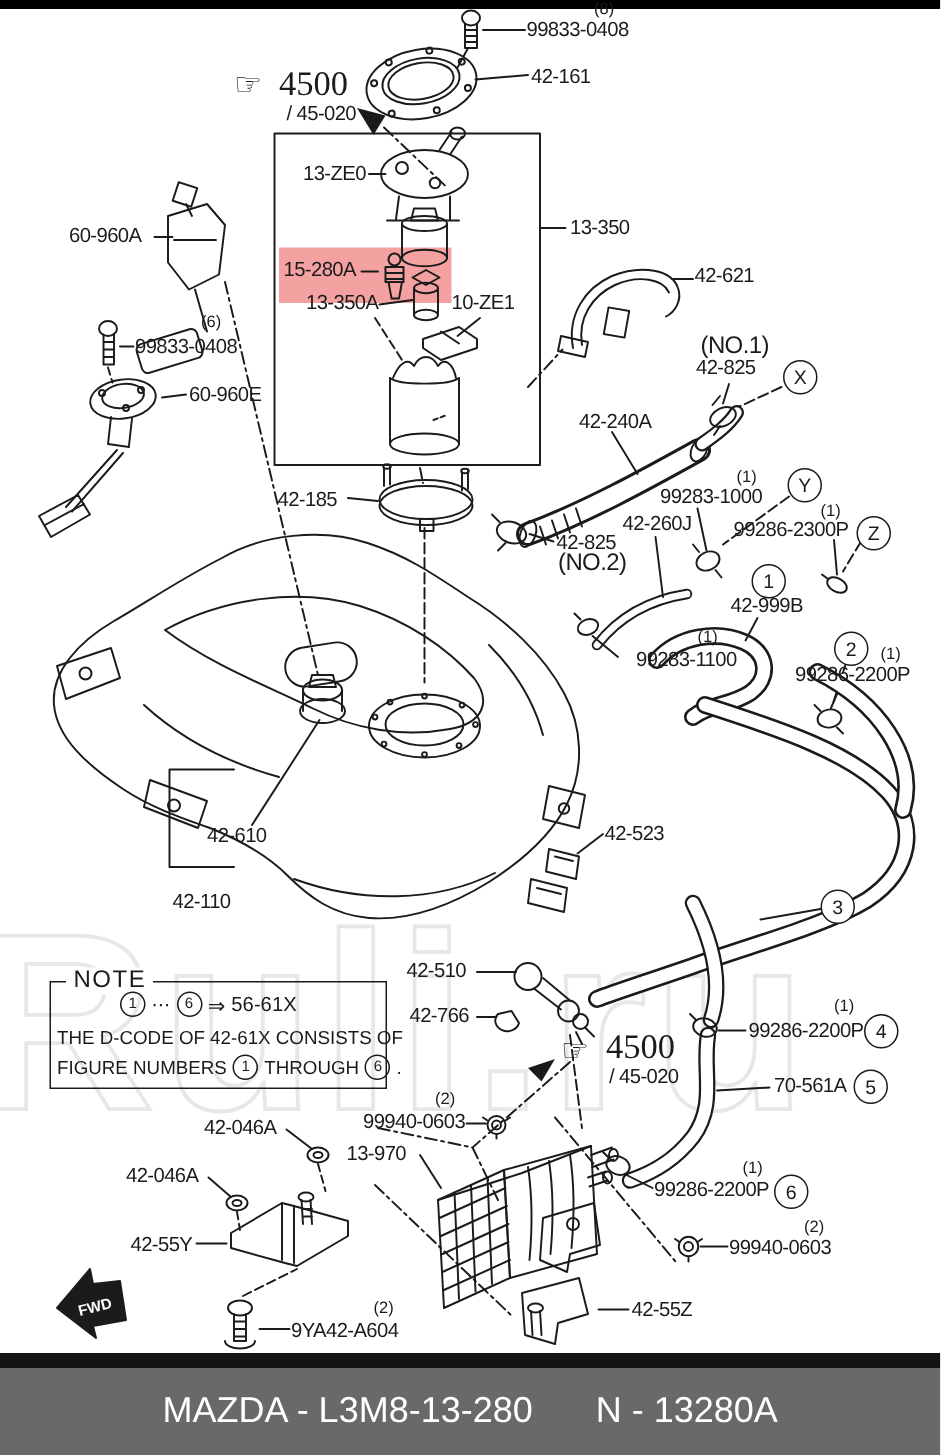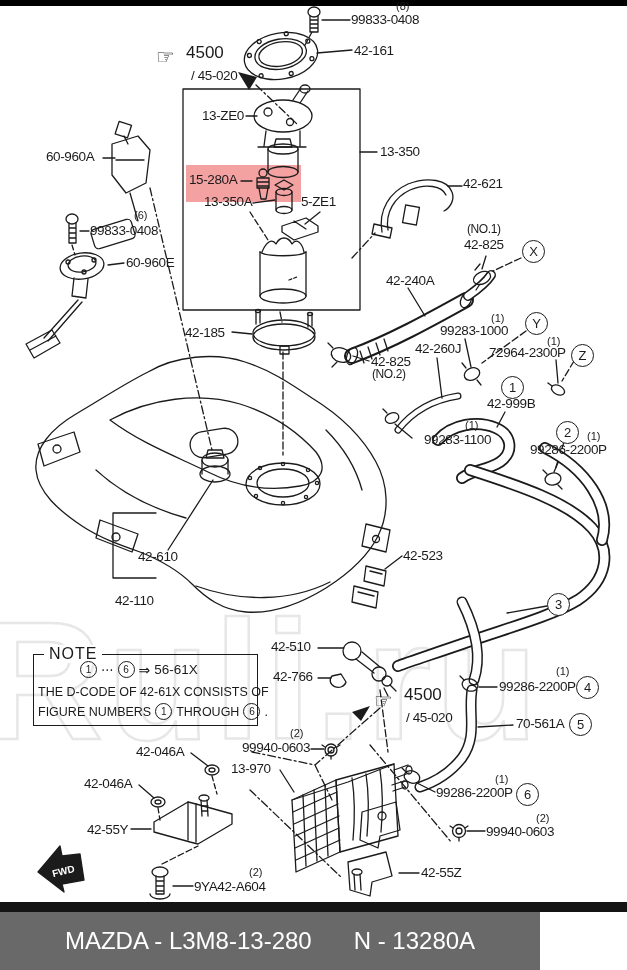--- a/index.html
+++ b/index.html
@@ -6,32 +6,32 @@
   .page{position:relative;width:627px;height:970px;background:#fff;overflow:hidden;
         font-family:"Liberation Sans", sans-serif;color:#1b1b1b;}
   .topbar{position:absolute;left:0;top:0;width:627px;height:6px;background:#000;}
   .watermark{position:absolute;left:-18px;top:585px;font-size:168px;font-weight:bold;
              letter-spacing:4px;color:rgba(255,255,255,0);-webkit-text-stroke:2.5px #e7e7e7;
              white-space:nowrap;user-select:none;}
   .hl{position:absolute;left:186px;top:165px;width:115px;height:37px;background:#f18a8a;opacity:.8;}
   svg.art{position:absolute;left:0;top:0;}
   .pl{position:absolute;font-size:13.5px;letter-spacing:-0.4px;white-space:nowrap;line-height:1.05;}
   .pl.sm{font-size:11px;letter-spacing:0;}
-  .pl.xs{font-size:12px;text-align:right;}
-  .pl.big{font-size:17px;letter-spacing:0;}
+  .pl.xs{font-size:16px;text-align:right;}
+  .pl.big{font-size:23px;letter-spacing:0;font-family:Liberation Serif, serif;}
   .hand{position:absolute;font-size:21px;line-height:1;}
   .mk{position:absolute;width:21px;height:21px;border:1.6px solid #1b1b1b;border-radius:50%;
       background:#fff;font-size:13px;display:flex;align-items:center;justify-content:center;}
   .notebox{position:absolute;left:33px;top:654px;width:223px;height:70px;border:1.6px solid #1b1b1b;}
   .notetitle{position:absolute;left:44px;top:645px;background:#fff;padding:0 5px;font-size:16px;letter-spacing:1px;}
   .noteline{position:absolute;font-size:12.5px;white-space:nowrap;display:flex;align-items:center;gap:4px;}
   .cd{display:inline-flex;width:15px;height:15px;border:1.2px solid #1b1b1b;border-radius:50%;
       font-size:10px;align-items:center;justify-content:center;flex:0 0 auto;}
   .footer-black{position:absolute;left:0;top:902px;width:627px;height:10px;background:#141414;}
-  .footer{position:absolute;left:0;top:912px;width:540px;height:58px;background:#696969;
+  .footer{position:absolute;left:0;top:912px;width:627px;height:58px;background:#696969;
           display:flex;align-items:center;justify-content:center;gap:42px;color:#fff;font-size:24px;}
 </style>
 </head>
 <body>
 
 <div class="page">
 
   <div class="topbar"></div>
   <div class="watermark">Ruli.ru</div>
   <div class="hl"></div>
@@ -367,36 +367,36 @@
 
   <div class="pl sm" style="left:396px;top:1px">(8)</div>
   <div class="pl" style="left:351px;top:13px">99833-0408</div>
   <div class="pl" style="left:354px;top:44px">42-161</div>
   <span class="hand" style="left:156px;top:46px;position:absolute">☞</span>
   <div class="pl big" style="left:186px;top:44px">4500</div>
   <div class="pl" style="left:191px;top:69px">/ 45-020</div>
   <div class="pl" style="left:202px;top:109px">13-ZE0</div>
   <div class="pl" style="left:189px;top:173px">15-280A</div>
   <div class="pl" style="left:204px;top:195px">13-350A</div>
-  <div class="pl" style="left:301px;top:195px">5-ZE1</div>
+  <div class="pl" style="left:301px;top:195px">10-ZE1</div>
   <div class="pl" style="left:380px;top:145px">13-350</div>
   <div class="pl" style="left:46px;top:150px">60-960A</div>
   <div class="pl sm" style="left:134px;top:210px">(6)</div>
   <div class="pl" style="left:90px;top:224px">99833-0408</div>
   <div class="pl" style="left:126px;top:256px">60-960E</div>
   <div class="pl" style="left:185px;top:326px">42-185</div>
   <div class="pl" style="left:463px;top:177px">42-621</div>
   <div class="pl xs" style="left:467px;top:223px">(NO.1)</div>
   <div class="pl" style="left:464px;top:238px">42-825</div>
   <div class="pl" style="left:386px;top:274px">42-240A</div>
   <div class="pl sm" style="left:491px;top:313px">(1)</div>
   <div class="pl" style="left:440px;top:324px">99283-1000</div>
   <div class="pl" style="left:415px;top:342px">42-260J</div>
   <div class="pl sm" style="left:547px;top:336px">(1)</div>
-  <div class="pl" style="left:489px;top:346px">72964-2300P</div>
+  <div class="pl" style="left:489px;top:346px">99286-2300P</div>
   <div class="pl" style="left:371px;top:355px">42-825</div>
   <div class="pl xs" style="left:372px;top:368px">(NO.2)</div>
   <div class="pl" style="left:487px;top:397px">42-999B</div>
   <div class="pl sm" style="left:465px;top:420px">(1)</div>
   <div class="pl" style="left:424px;top:433px">99283-1100</div>
   <div class="pl sm" style="left:587px;top:431px">(1)</div>
   <div class="pl" style="left:530px;top:443px">99286-2200P</div>
   <div class="pl" style="left:403px;top:549px">42-523</div>
   <div class="pl" style="left:138px;top:550px">42-610</div>
   <div class="pl" style="left:115px;top:594px">42-110</div>

